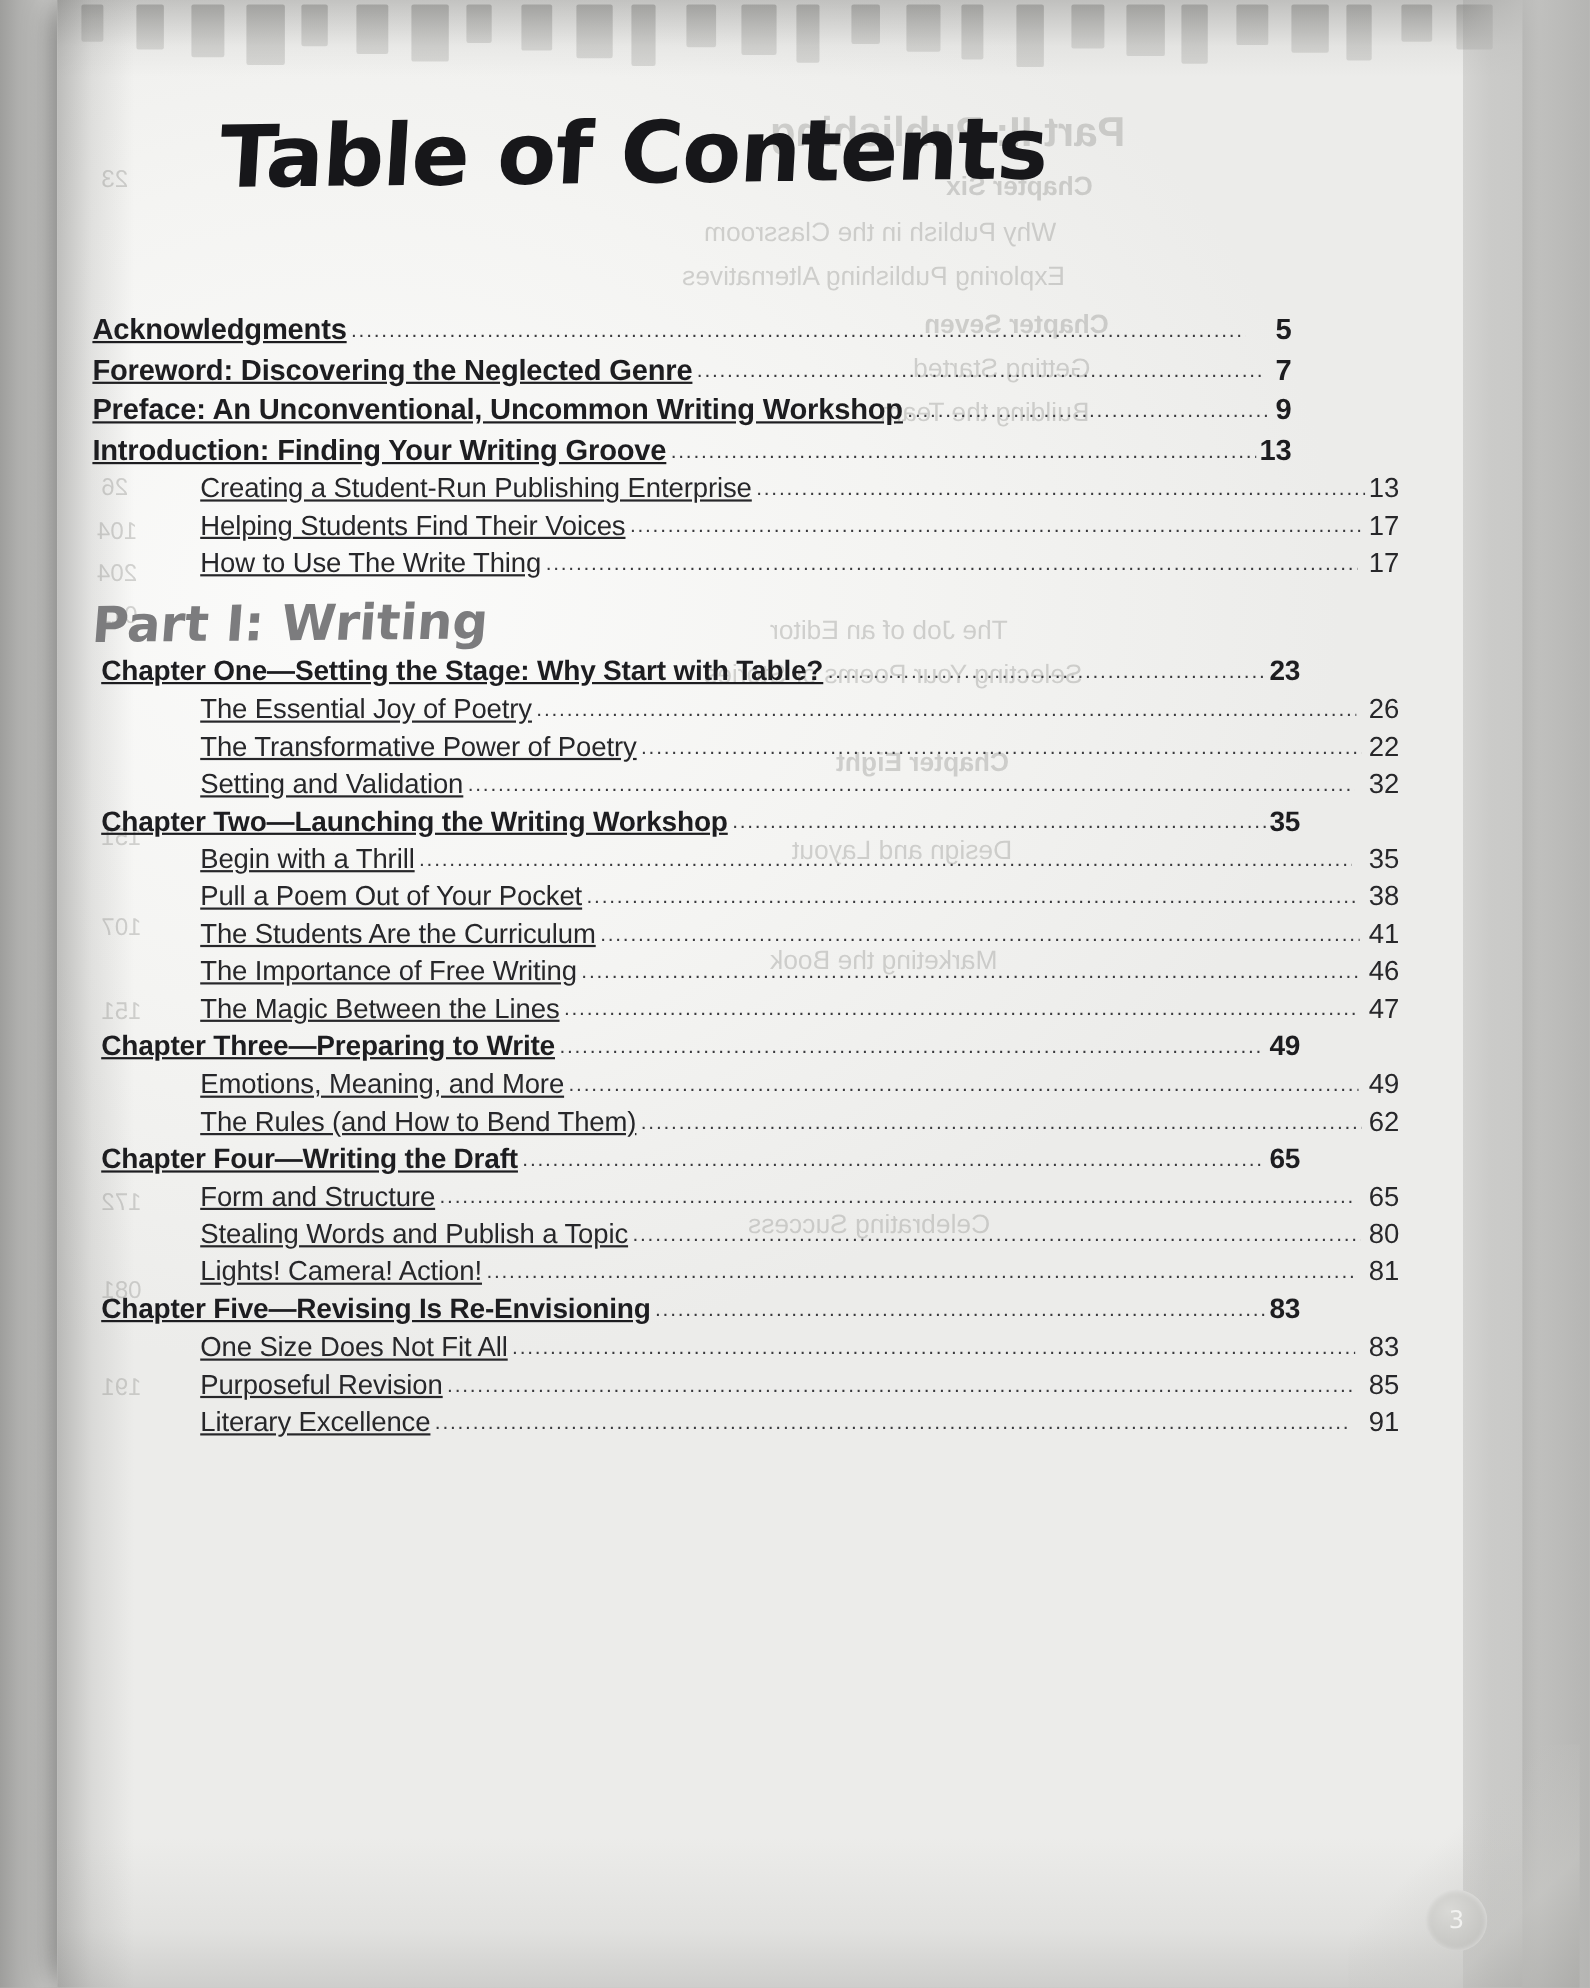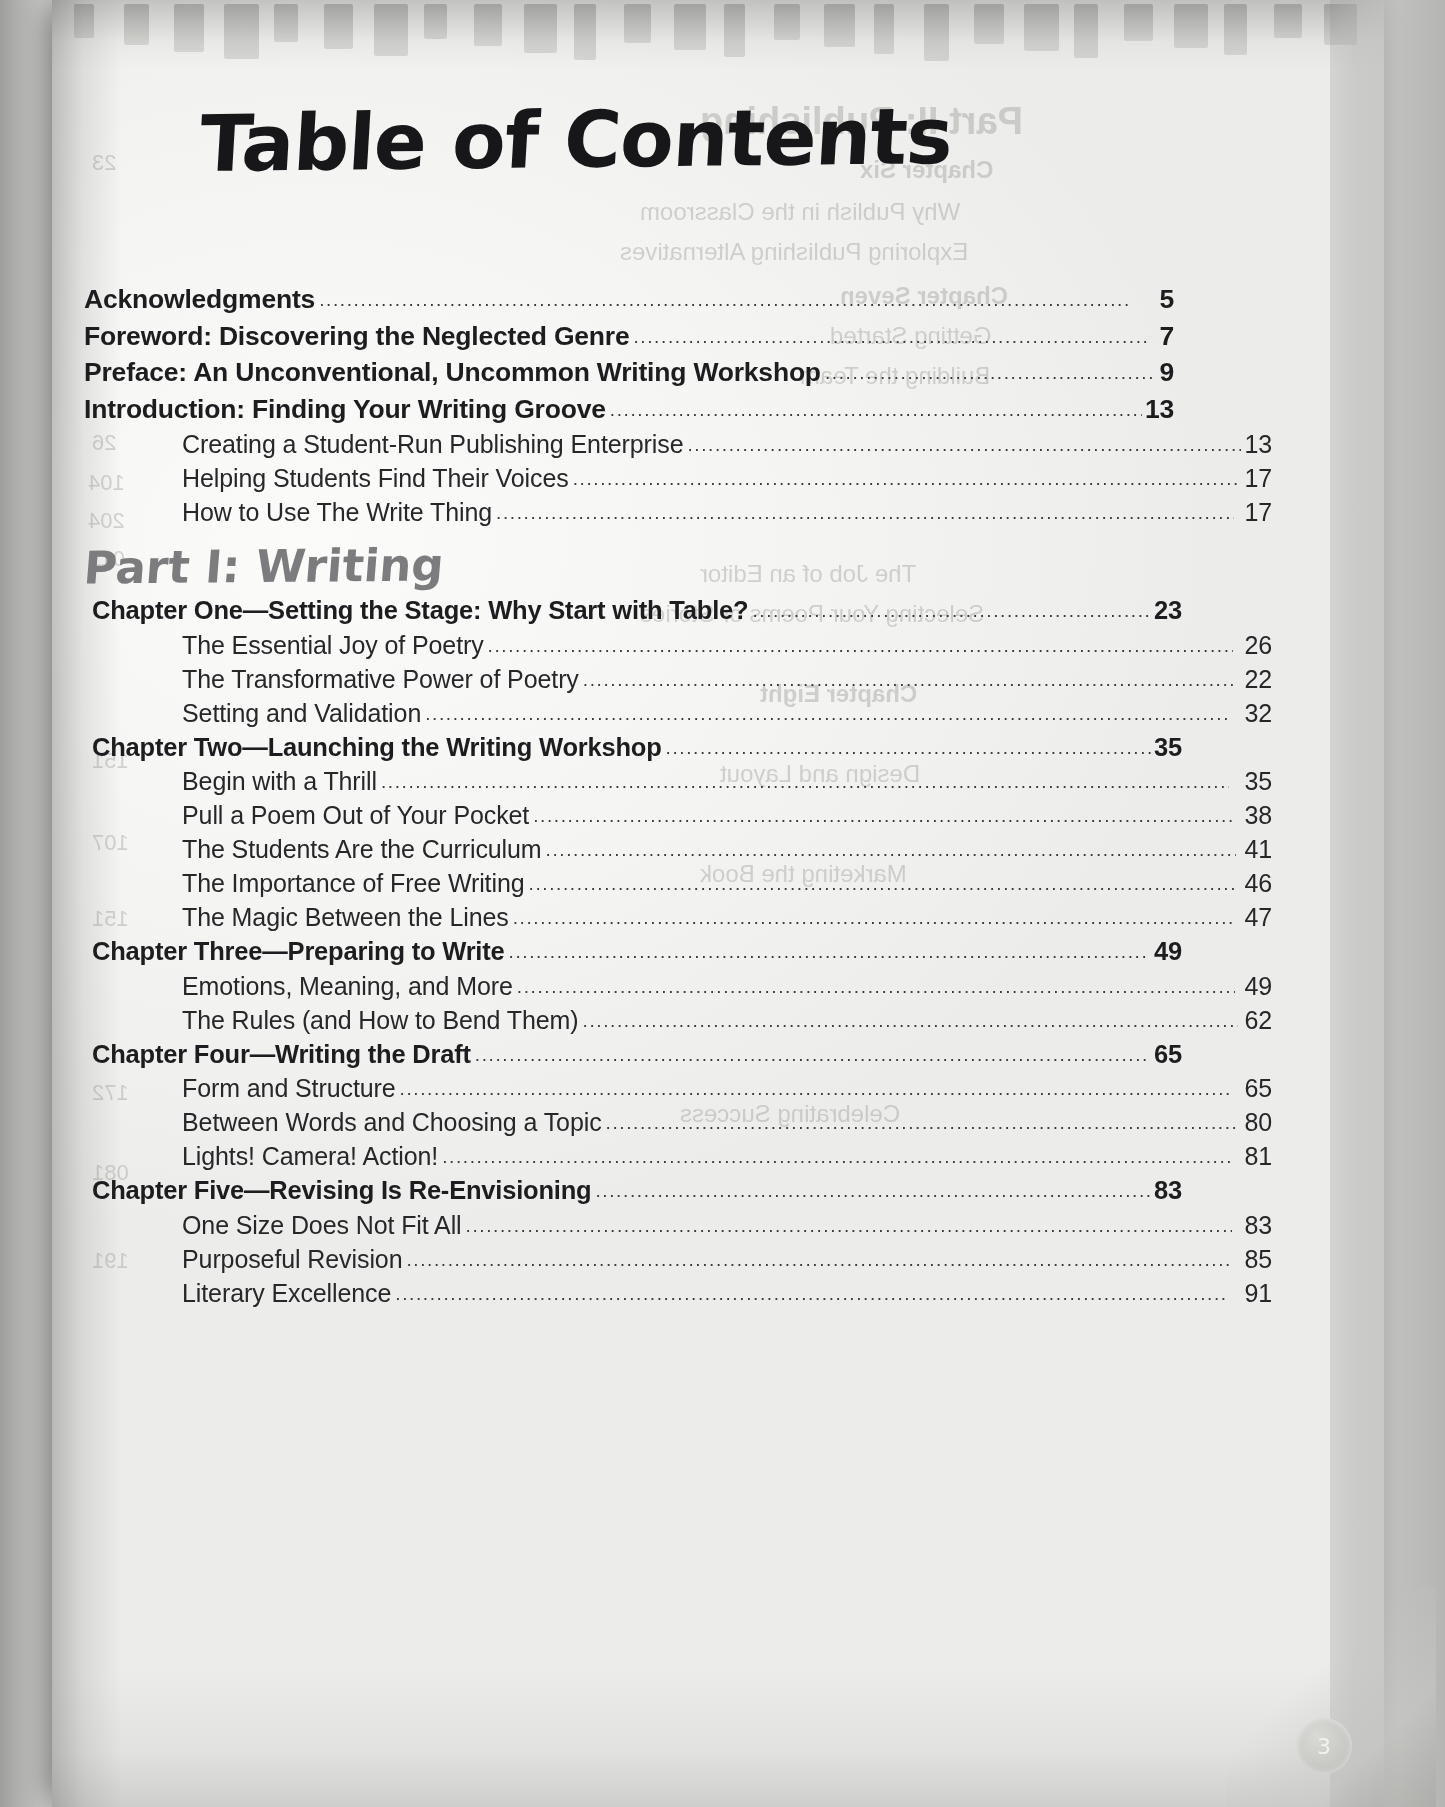--- a/index.html
+++ b/index.html
@@ -121,20 +121,21 @@
   }
   .row {
     display: flex;
     align-items: baseline;
     width: 100%;
     line-height: 1.0;
   }
   .label {
     white-space: nowrap;
     color: #1d1d20;
+    text-decoration: underline;
   }
   .dots {
     flex: 1 1 auto;
     overflow: hidden;
     white-space: nowrap;
     color: #3a3a3d;
     margin: 0 3px 0 4px;
     font-size: 19px;
     letter-spacing: 1.6px;
     transform: translateY(-2px);
@@ -384,21 +385,21 @@
           <span class="label">Chapter Four—Writing the Draft</span>
           <span class="dots">............................................................................................................................................</span>
           <span class="pg">65</span>
         </div>
         <div class="row lvl-sub">
           <span class="label">Form and Structure</span>
           <span class="dots">............................................................................................................................................</span>
           <span class="pg">65</span>
         </div>
         <div class="row lvl-sub">
-          <span class="label">Between Words and Choosing a Topic</span>
+          <span class="label">Stealing Words and Publish a Topic</span>
           <span class="dots">............................................................................................................................................</span>
           <span class="pg">80</span>
         </div>
         <div class="row lvl-sub">
           <span class="label">Lights! Camera! Action!</span>
           <span class="dots">............................................................................................................................................</span>
           <span class="pg">81</span>
         </div>
         <div class="row lvl-chap">
           <span class="label">Chapter Five—Revising Is Re-Envisioning</span>

